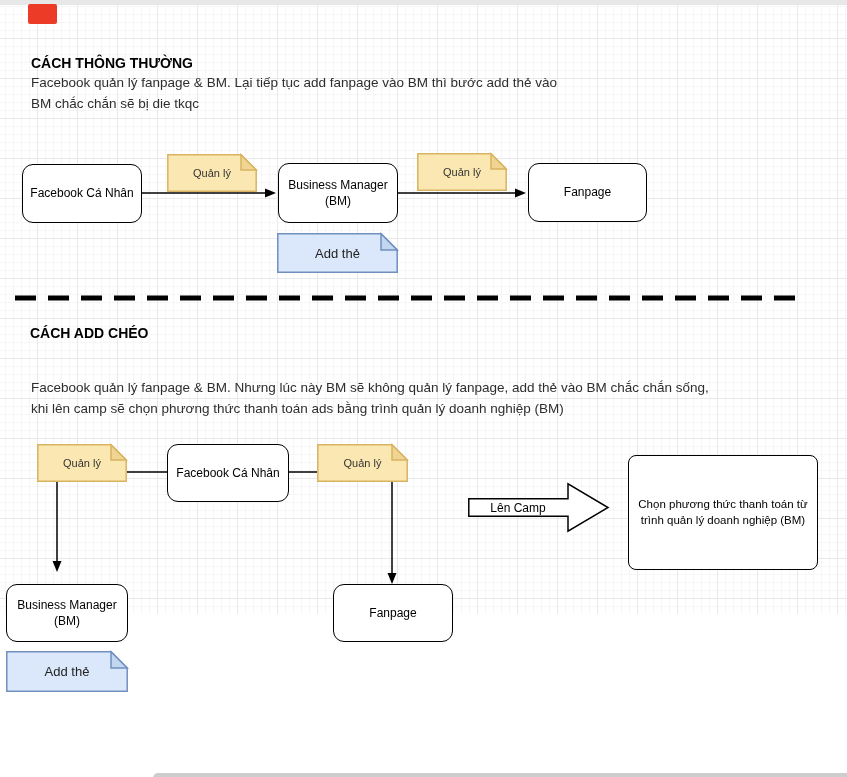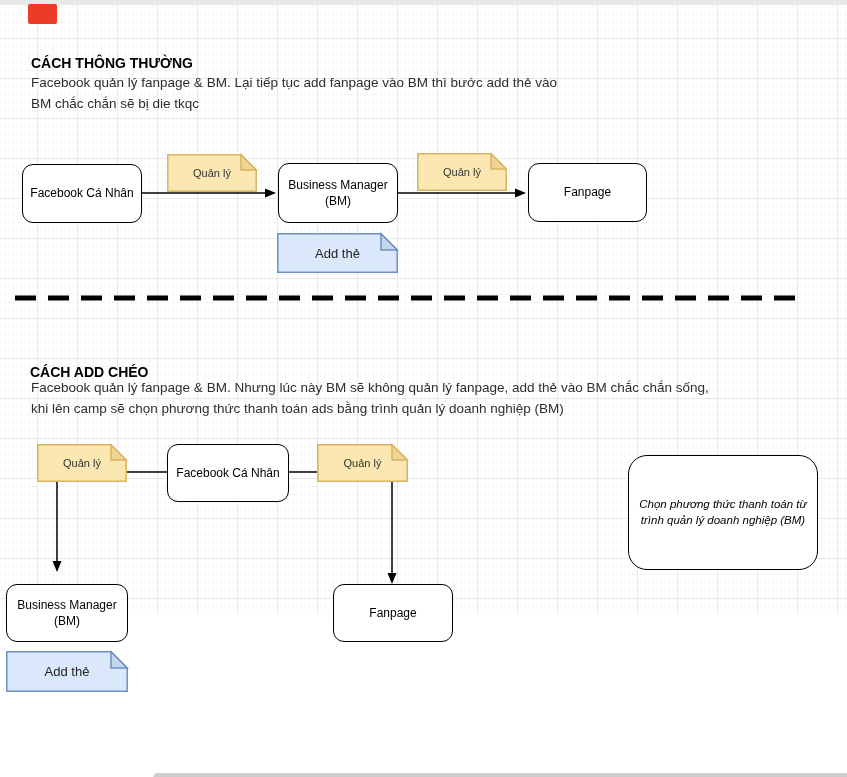--- a/index.html
+++ b/index.html
@@ -20,21 +20,21 @@
   }
   .topstrip{position:absolute;left:0;top:0;width:847px;height:5px;background:#e8e8e8;}
   .redmark{position:absolute;left:28px;top:4px;width:29px;height:20px;background:#ec3b26;border-radius:2px;}
   .heading{position:absolute;font-size:14px;font-weight:bold;color:#000;white-space:pre;}
   .para{position:absolute;font-size:13.5px;color:#2e2e2e;line-height:21px;white-space:pre-line;}
   .node{
     position:absolute;background:#fff;border:1.5px solid #000;border-radius:11px;
     display:flex;align-items:center;justify-content:center;text-align:center;
     font-size:12px;color:#000;line-height:1.35;white-space:pre-line;box-sizing:border-box;
   }
-  .node.big{border-radius:19px;font-size:11.5px;padding:0 8px;font-style:italic;}
+  .node.big{border-radius:8px;font-size:11.5px;padding:0 8px;}
   .note{position:absolute;}
   .note svg{position:absolute;left:0;top:0;overflow:visible;display:block;}
   .note .note-label{
     position:relative;z-index:2;display:flex;width:100%;height:100%;
     align-items:center;justify-content:center;font-size:11px;color:#333;
   }
   .conn{position:absolute;left:0;top:0;width:847px;height:777px;pointer-events:none;}
   .blockarrow{position:absolute;left:468px;top:483px;width:141px;height:49px;}
   .blockarrow svg{position:absolute;left:0;top:0;overflow:visible;display:block;}
   .blockarrow .ba-label{
@@ -108,21 +108,21 @@
   </div>
 
   <div class="note" style="left:277px;top:233px;width:121px;height:40px;">
     <svg width="121" height="40" viewBox="0 0 121 40">
       <polygon points="0.8,0.8 104,0.8 120.2,17 120.2,39.2 0.8,39.2" fill="#DBE8FB" stroke="#7090BE" stroke-width="1.5"></polygon>
       <polygon points="104,0.8 104,17 120.2,17" fill="#C3D6F0" stroke="#7090BE" stroke-width="1.5"></polygon>
     </svg>
     <span class="note-label" style="color:#222;font-size:13px;">Add thẻ</span>
   </div>
 
-  <div class="heading" style="left:30px;top:325px;margin-top:39px;">CÁCH ADD CHÉO</div>
+  <div class="heading" style="left:30px;top:325px;">CÁCH ADD CHÉO</div>
   <div class="para" style="left:31px;top:377px;">Facebook quản lý fanpage &amp; BM. Nhưng lúc này BM sẽ không quản lý fanpage, add thẻ vào BM chắc chắn sống,
 khi lên camp sẽ chọn phương thức thanh toán ads bằng trình quản lý doanh nghiệp (BM)</div>
 
   <div class="note" style="left:37px;top:444px;width:90px;height:38px;">
     <svg width="90" height="38" viewBox="0 0 90 38">
       <polygon points="0.8,0.8 74,0.8 89.2,16 89.2,37.2 0.8,37.2" fill="#FBE7B1" stroke="#D8B462" stroke-width="1.5"></polygon>
       <polygon points="74,0.8 74,16 89.2,16" fill="#F0D491" stroke="#D8B462" stroke-width="1.5"></polygon>
     </svg>
     <span class="note-label">Quản lý</span>
   </div>
@@ -132,20 +132,26 @@
   </div>
 
   <div class="note" style="left:317px;top:444px;width:91px;height:38px;">
     <svg width="91" height="38" viewBox="0 0 91 38">
       <polygon points="0.8,0.8 75,0.8 90.2,16 90.2,37.2 0.8,37.2" fill="#FBE7B1" stroke="#D8B462" stroke-width="1.5"></polygon>
       <polygon points="75,0.8 75,16 90.2,16" fill="#F0D491" stroke="#D8B462" stroke-width="1.5"></polygon>
     </svg>
     <span class="note-label">Quản lý</span>
   </div>
 
+  <div class="blockarrow">
+    <svg width="141" height="49" viewBox="0 0 141 49">
+      <polygon points="0.8,15.8 100,15.8 100,0.8 140,24.5 100,48.2 100,33.2 0.8,33.2" fill="#ffffff" stroke="#000" stroke-width="1.5"></polygon>
+    </svg>
+    <span class="ba-label">Lên Camp</span>
+  </div>
 
   <div class="node big" style="left:628px;top:455px;width:190px;height:115px;">
     <span>Chọn phương thức thanh toán từ
 trình quản lý doanh nghiệp (BM)</span>
   </div>
 
   <div class="node" style="left:6px;top:584px;width:122px;height:58px;">
     <span>Business Manager
 (BM)</span>
   </div>

